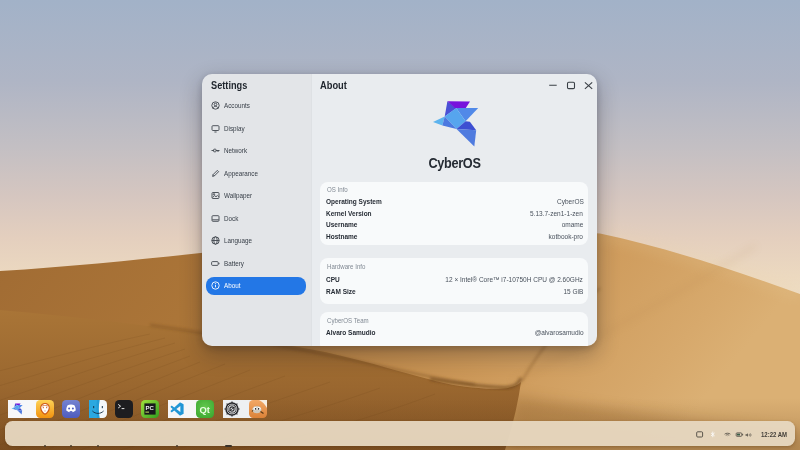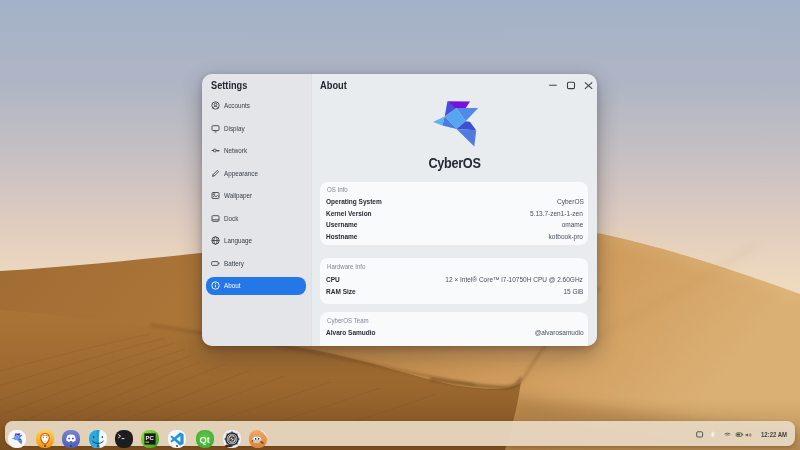--- a/index.html
+++ b/index.html
@@ -25,21 +25,21 @@
            letter-spacing:-.4px;color:#252b33;transform:scaleX(.82);}
   .card{position:absolute;left:8.8px;width:267.5px;background:#f8fafb;border-radius:8px;}
   .clabel{position:absolute;left:7px;font-size:6.8px;color:#828a94;transform:scaleX(.9);transform-origin:left;}
   .row{position:absolute;left:6px;right:4.5px;display:flex;justify-content:space-between;font-size:7px;}
   .row b{color:#262c35;font-weight:700;transform:scaleX(.93);transform-origin:left;white-space:nowrap;}
   .row span{color:#49515c;transform:scaleX(.93);transform-origin:right;white-space:nowrap;}
   
   
   #dock{position:absolute;left:5px;top:421.4px;width:789.5px;height:24.6px;border-radius:7.5px;
         background:rgba(231,216,193,.95);box-shadow:0 1px 3px rgba(60,30,0,.25);}
-  .di{position:absolute;top:430px;width:18px;height:18px;border-radius:8px;overflow:hidden;}
+  .di{position:absolute;top:400px;width:34px;height:18px;border-radius:0;overflow:hidden;}
   .dot{position:absolute;top:445.2px;width:2px;height:2px;border-radius:50%;background:#4a3c2b;}
   #tray{position:absolute;top:0;left:0;}
   #clock{position:absolute;left:760.5px;top:431px;font-size:6.3px;font-weight:700;color:#45403a;transform:scaleX(.95);transform-origin:left;}
 </style>
 </head>
 <body>
 <svg id="wall" width="800" height="450" viewBox="0 0 800 450">
   <defs>
     <linearGradient id="sky" gradientUnits="userSpaceOnUse" x1="0" y1="0" x2="0" y2="326">
       <stop offset="0" stop-color="#a2b2c8"></stop>

